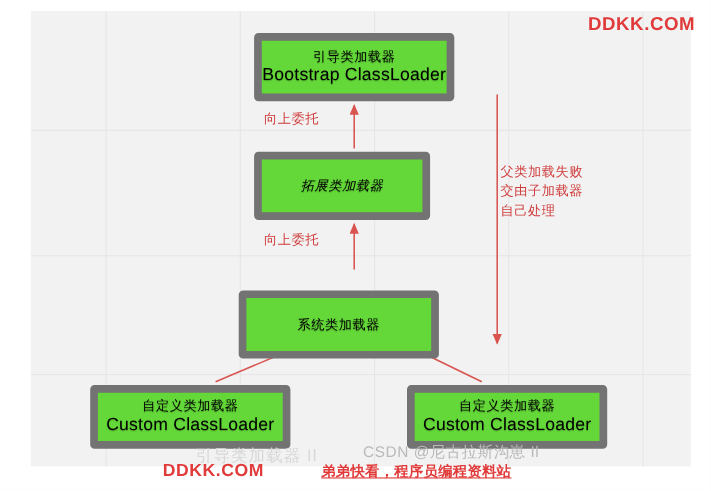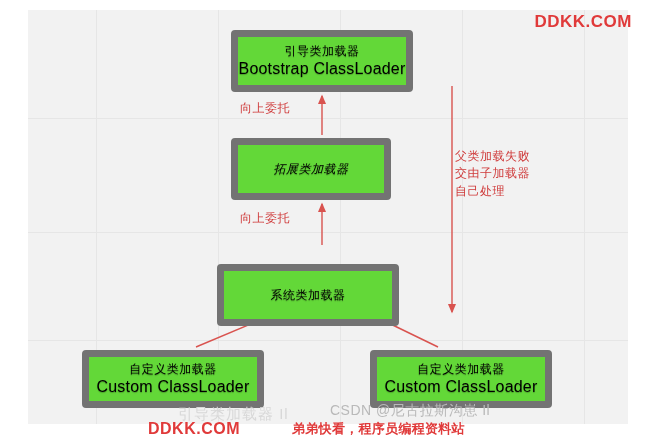--- a/index.html
+++ b/index.html
@@ -119,20 +119,21 @@
     letter-spacing: 0.5px;
   }
   .wm-bottom-right {
     position: absolute;
     left: 292px;
     bottom: 8px;
     color: #e03a3a;
     font-size: 13px;
     font-weight: bold;
     letter-spacing: 0.3px;
+    text-decoration: underline;
   }
   .wm-csdn {
     position: absolute;
     left: 330px;
     bottom: 26px;
     color: #b9b9b9;
     font-size: 14px;
     letter-spacing: 0.5px;
     text-align: center;
   }

